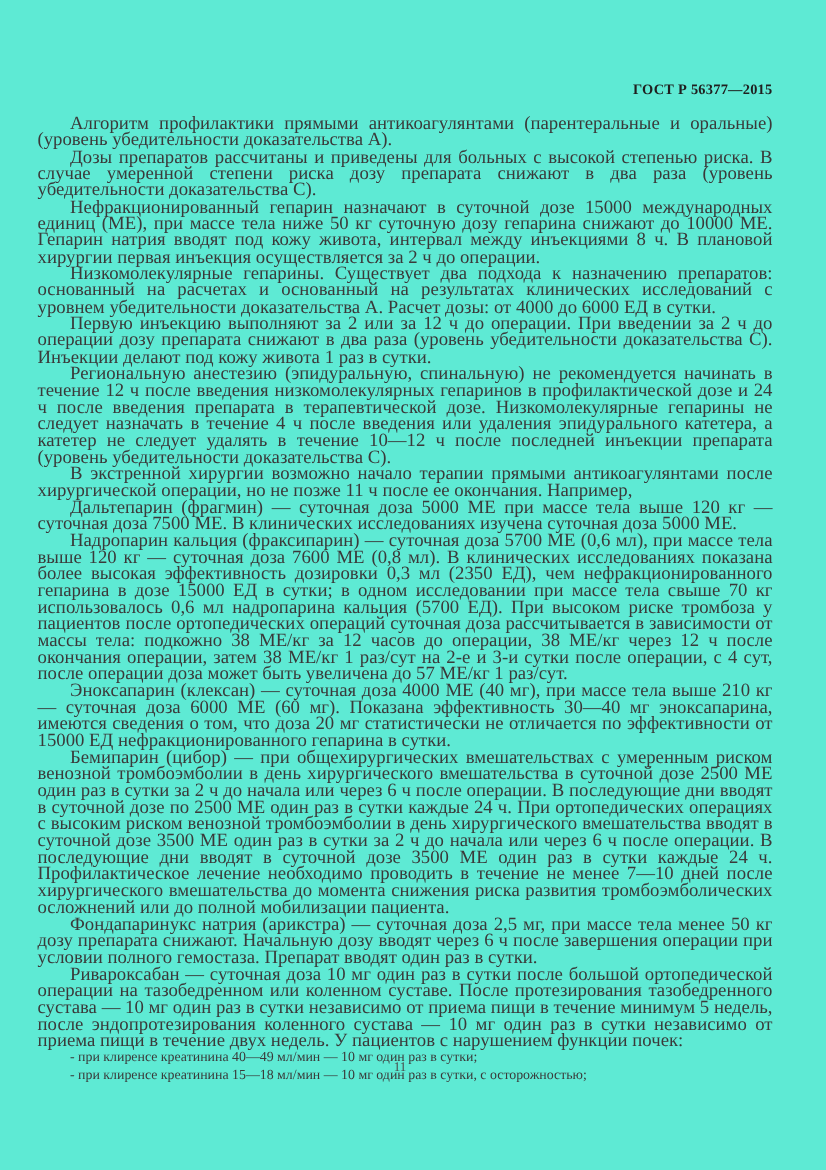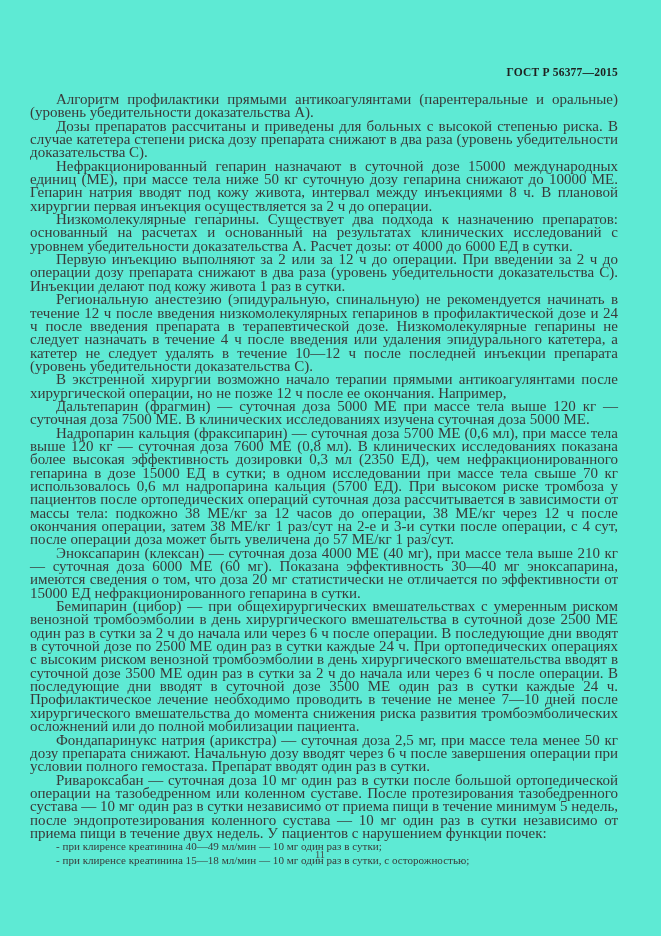--- a/index.html
+++ b/index.html
@@ -70,26 +70,26 @@
 <body>
 
 <div class="page">
 
   <div class="doc-header">ГОСТ Р 56377—2015</div>
 
   <div class="content">
 
 
     <p class="para">Алгоритм профилактики прямыми антикоагулянтами (парентеральные и оральные) (уровень убедительности доказательства А).</p>
-    <p class="para">Дозы препаратов рассчитаны и приведены для больных с высокой степенью риска. В случае катетера степени риска дозу препарата снижают в два раза (уровень убедительности доказательства С).</p>
+    <p class="para">Дозы препаратов рассчитаны и приведены для больных с высокой степенью риска. В случае умеренной степени риска дозу препарата снижают в два раза (уровень убедительности доказательства С).</p>
     <p class="para">Нефракционированный гепарин назначают в суточной дозе 15000 международных единиц (МЕ), при массе тела ниже 50 кг суточную дозу гепарина снижают до 10000 МЕ. Гепарин натрия вводят под кожу живота, интервал между инъекциями 8 ч. В плановой хирургии первая инъекция осуществляется за 2 ч до операции.</p>
     <p class="para">Низкомолекулярные гепарины. Существует два подхода к назначению препаратов: основанный на расчетах и основанный на результатах клинических исследований с уровнем убедительности доказательства А. Расчет дозы: от 4000 до 6000 ЕД в сутки.</p>
     <p class="para">Первую инъекцию выполняют за 2 или за 12 ч до операции. При введении за 2 ч до операции дозу препарата снижают в два раза (уровень убедительности доказательства С). Инъекции делают под кожу живота 1 раз в сутки.</p>
     <p class="para">Региональную анестезию (эпидуральную, спинальную) не рекомендуется начинать в течение 12 ч после введения низкомолекулярных гепаринов в профилактической дозе и 24 ч после введения препарата в терапевтической дозе. Низкомолекулярные гепарины не следует назначать в течение 4 ч после введения или удаления эпидурального катетера, а катетер не следует удалять в течение 10—12 ч после последней инъекции препарата (уровень убедительности доказательства С).</p>
-    <p class="para">В экстренной хирургии возможно начало терапии прямыми антикоагулянтами после хирургической операции, но не позже 12 ч после ее окончания. Например,</p>
+    <p class="para">В экстренной хирургии возможно начало терапии прямыми антикоагулянтами после хирургической операции, но не позже 11 ч после ее окончания. Например,</p>
     <p class="para">Дальтепарин (фрагмин) — суточная доза 5000 МЕ  при массе тела выше 120 кг — суточная доза 7500 МЕ. В клинических исследованиях изучена суточная доза 5000 МЕ.</p>
     <p class="para">Надропарин кальция (фраксипарин) — суточная доза 5700 МЕ (0,6 мл), при массе тела выше 120 кг — суточная доза 7600 МЕ (0,8 мл). В клинических исследованиях показана более высокая эффективность дозировки 0,3 мл (2350 ЕД), чем нефракционированного гепарина в дозе 15000 ЕД в сутки; в одном исследовании при массе тела свыше 70 кг использовалось 0,6 мл надропарина кальция (5700 ЕД). При высоком риске тромбоза у пациентов после ортопедических операций суточная доза рассчитывается в зависимости от массы тела: подкожно 38 МЕ/кг за 12 часов до операции, 38 МЕ/кг через 12 ч после окончания операции, затем 38 МЕ/кг 1 раз/сут на 2-е и 3-и сутки после операции, с 4 сут, после операции доза может быть увеличена до 57 МЕ/кг 1 раз/сут.</p>
     <p class="para">Эноксапарин (клексан) — суточная доза 4000 МЕ (40 мг), при массе тела выше 210 кг — суточная доза 6000 МЕ (60 мг). Показана эффективность 30—40 мг эноксапарина, имеются сведения о том, что доза 20 мг статистически не отличается по эффективности от 15000 ЕД нефракционированного гепарина в сутки.</p>
     <p class="para">Бемипарин (цибор) — при общехирургических вмешательствах с умеренным риском венозной тромбоэмболии в день хирургического вмешательства в суточной дозе 2500 МЕ один раз в сутки за 2 ч до начала или через 6 ч после операции. В последующие дни вводят в суточной дозе по 2500 МЕ один раз в сутки каждые 24 ч. При ортопедических операциях с высоким риском венозной тромбоэмболии в день хирургического вмешательства вводят в суточной дозе 3500 МЕ один раз в сутки за 2 ч до начала или через 6 ч после операции. В последующие дни вводят в суточной дозе 3500 МЕ один раз в сутки каждые 24 ч. Профилактическое лечение необходимо проводить в течение не менее 7—10 дней после хирургического вмешательства до момента снижения риска развития тромбоэмболических осложнений или до полной мобилизации пациента.</p>
     <p class="para">Фондапаринукс натрия (арикстра) — суточная доза 2,5 мг, при массе тела менее 50 кг дозу препарата снижают. Начальную дозу вводят через 6 ч после завершения операции при условии полного гемостаза. Препарат вводят один раз в сутки.</p>
     <p class="para">Ривароксабан — суточная доза 10 мг один раз в сутки после большой ортопедической операции на тазобедренном или коленном суставе. После протезирования тазобедренного сустава — 10 мг один раз в сутки независимо от приема пищи в течение минимум 5 недель, после эндопротезирования коленного сустава — 10 мг один раз в сутки независимо от приема пищи в течение двух недель. У пациентов с нарушением функции почек:</p>
 
     <p class="list-line">- при клиренсе креатинина 40—49 мл/мин — 10 мг один раз в сутки;</p>
     <p class="list-line">- при клиренсе креатинина 15—18 мл/мин — 10 мг один раз в сутки, с осторожностью;</p>
 

